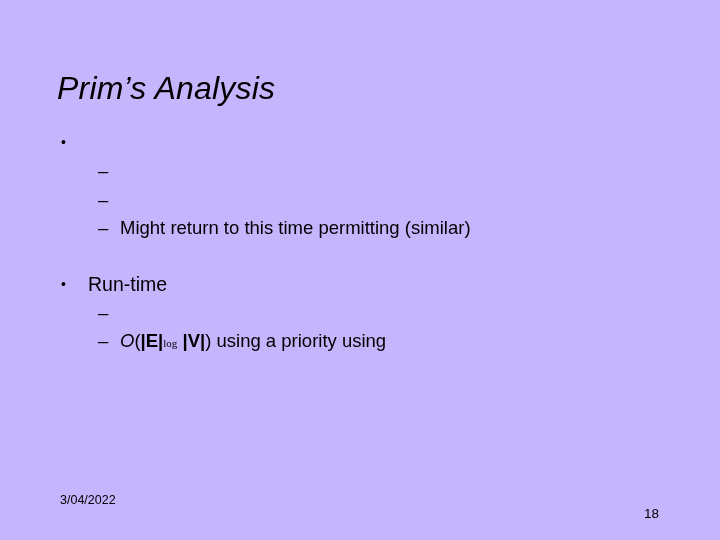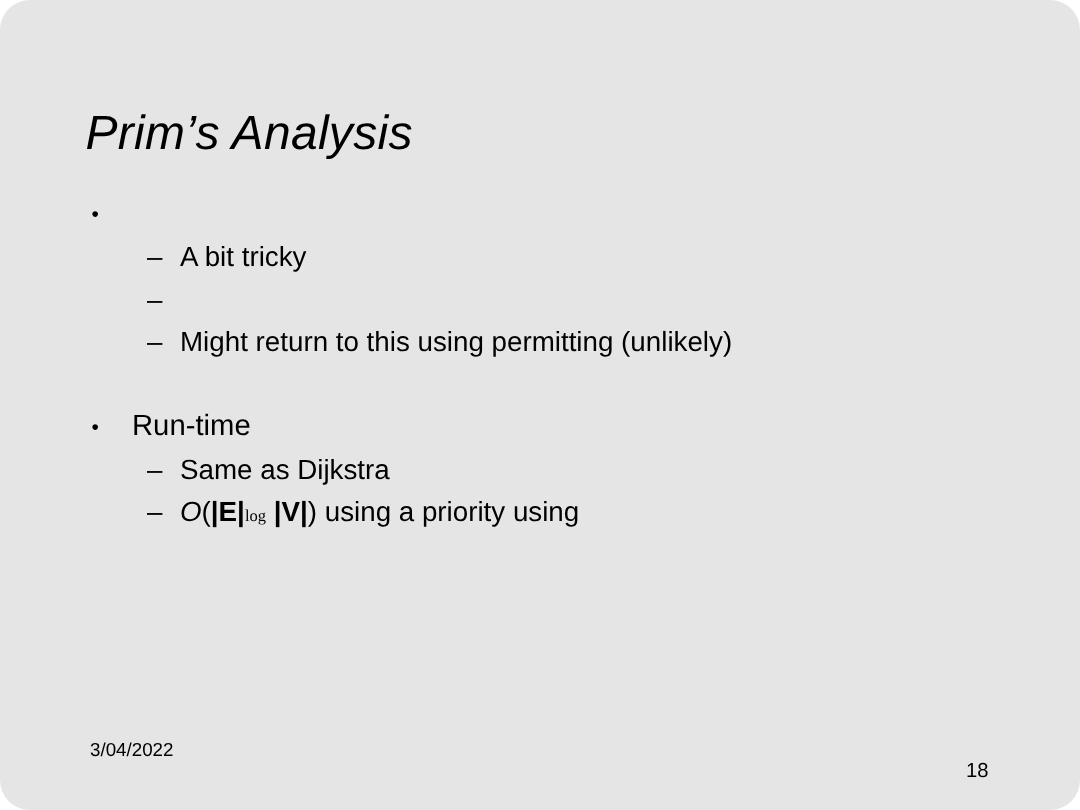--- a/index.html
+++ b/index.html
@@ -10,23 +10,22 @@
   }
   body {
     font-family: "Liberation Sans", sans-serif;
     color: #000000;
     -webkit-font-smoothing: antialiased;
   }
   #slide {
     position: relative;
     width: 720px;
     height: 540px;
-    background: #e5e5e5;
+    background: #c4b5fd;
     overflow: hidden;
-    border-radius: 20px;
   }
 
   
   #slide-title {
     position: absolute;
     left: 57px;
     top: 48px;
     font-size: 32px;
     font-style: italic;
     font-weight: normal;
@@ -120,46 +119,44 @@
   <div id="body-content">
 
     <div class="outline-group">
 
       <div class="level1">
         <span class="marker">•</span>
       </div>
 
       <div class="level2">
         <span class="marker">–</span>
-        <span>A bit tricky</span>
       </div>
 
       <div class="level2">
         <span class="marker">–</span>
       </div>
 
       <div class="level2">
         <span class="marker">–</span>
-        <span>Might return to this using permitting (unlikely)</span>
+        <span>Might return to this time permitting (similar)</span>
       </div>
 
     </div>
 
     <div class="group-gap"></div>
 
     <div class="outline-group">
 
       <div class="level1">
         <span class="marker">•</span>
         <span>Run-time</span>
       </div>
 
       <div class="level2">
         <span class="marker">–</span>
-        <span>Same as Dijkstra</span>
       </div>
 
       <div class="level2">
         <span class="marker">–</span>
         <span><span class="math-var">O</span><span>(</span><span class="math-bold">|E|</span><span class="math-mono">log</span><span> </span><span class="math-bold">|V|</span><span>)</span><span> using a priority using</span></span>
       </div>
 
     </div>
 
   </div>

